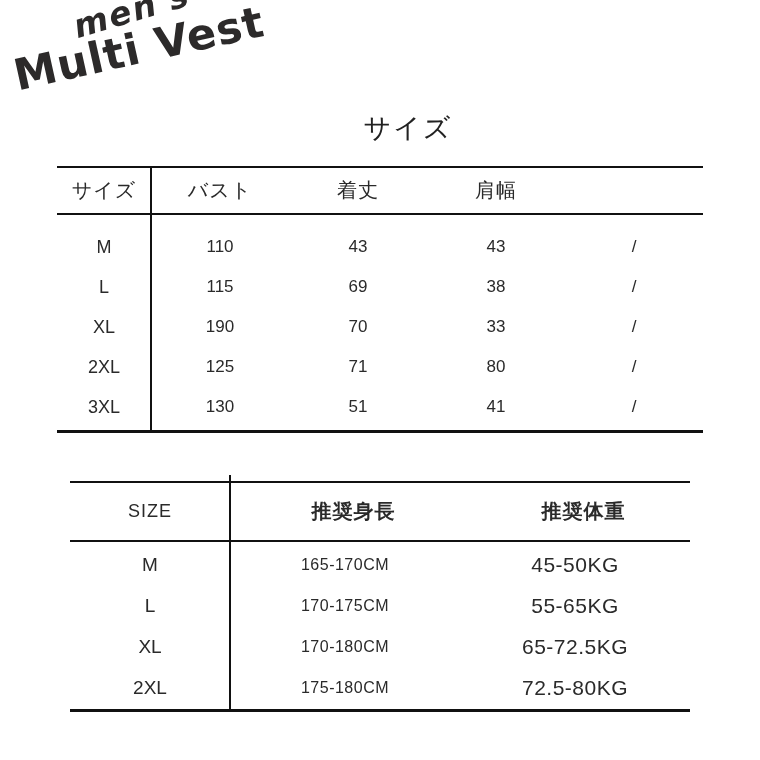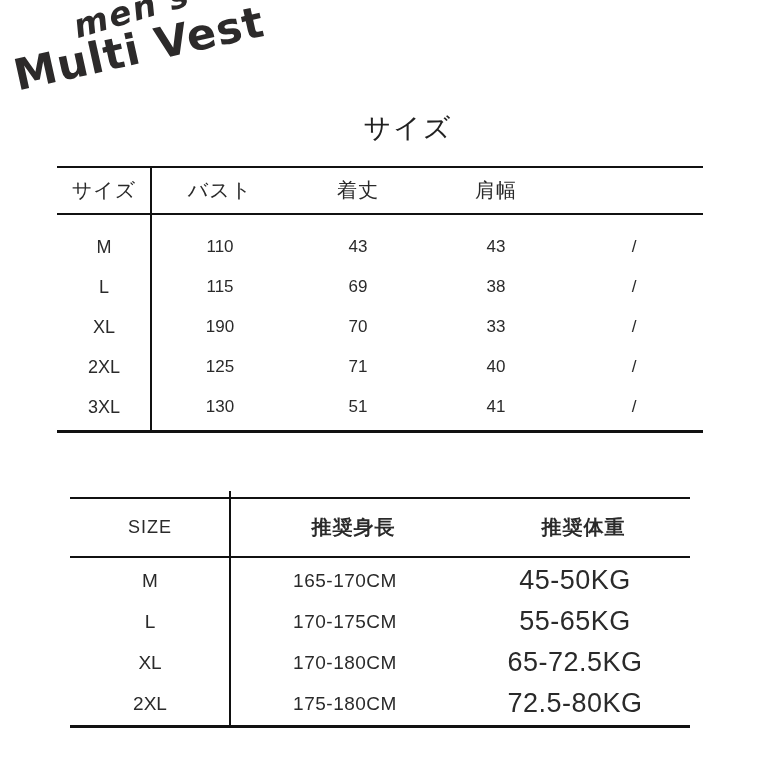--- a/index.html
+++ b/index.html
@@ -83,21 +83,21 @@
   .size-table .row {
     grid-template-columns: 94px 138px 138px 138px 138px;
     height: 40px;
     font-size: 17px;
     font-weight: 400;
   }
   .size-table .row .cell-size { font-size: 18px; }
 
   
   .fit-table {
-    left: 70px; top: 497px;
+    left: 70px; top: 481px;
     width: 620px; height: 231px;
     border-top: 2px solid #111;
     border-bottom: 3px solid #111;
   }
   .fit-table .vline { left: 159px; top: -8px; }
   .fit-table .head {
     grid-template-columns: 160px 230px 230px;
     height: 59px;
     border-bottom: 2px solid #111;
   }
@@ -106,22 +106,22 @@
   }
   .fit-table .head .cell-cjk {
     font-size: 20px; font-weight: 600; letter-spacing: 1px; margin-left: 17px;
   }
   .fit-table .body { padding-top: 2px; }
   .fit-table .row {
     grid-template-columns: 160px 230px 230px;
     height: 41px;
   }
   .fit-table .row .cell-size { font-size: 19px; }
-  .fit-table .row .cell-height { font-size: 19px; letter-spacing: 0.5px; }
-  .fit-table .row .cell-weight { font-size: 27px; letter-spacing: 0.5px; }
+  .fit-table .row .cell-height { font-size: 16px; letter-spacing: 0.5px; }
+  .fit-table .row .cell-weight { font-size: 21px; letter-spacing: 0.5px; }
 </style>
 </head>
 <body>
 
 <div class="logo">
   <span class="logo-script">men's</span>
   <span class="logo-main">Multi Vest</span>
 </div>
 
 <div class="page-title">サイズ</div>
@@ -154,21 +154,21 @@
       <div class="cell cell-size">XL</div>
       <div class="cell">190</div>
       <div class="cell">70</div>
       <div class="cell">33</div>
       <div class="cell">/</div>
     </div>
     <div class="grid-row row">
       <div class="cell cell-size">2XL</div>
       <div class="cell">125</div>
       <div class="cell">71</div>
-      <div class="cell">40</div>
+      <div class="cell">80</div>
       <div class="cell">/</div>
     </div>
     <div class="grid-row row">
       <div class="cell cell-size">3XL</div>
       <div class="cell">130</div>
       <div class="cell">51</div>
       <div class="cell">41</div>
       <div class="cell">/</div>
     </div>
   </div>

